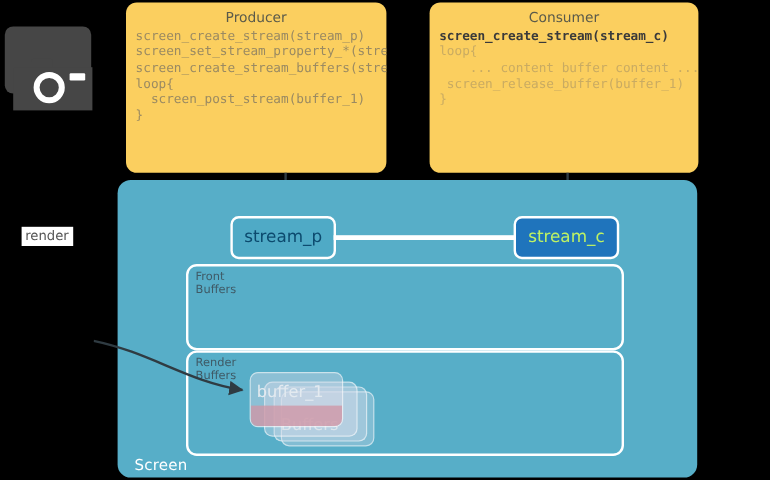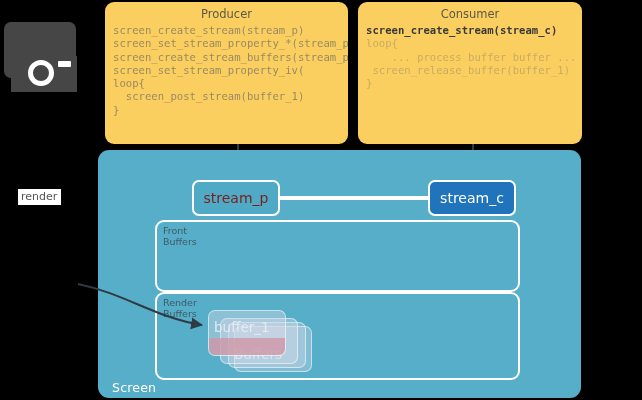--- a/index.html
+++ b/index.html
@@ -18,21 +18,21 @@
 
   
   .render-tag{position:absolute;left:18px;top:189px;width:40px;height:16px;
     background:#fff;color:#555;font-size:11px;line-height:16px;
     font-family:"DejaVu Sans","Liberation Sans",sans-serif;
     padding-left:3px;overflow:hidden;white-space:nowrap;}
 
   
   .codebox{position:absolute;background:#FBCF5F;border-radius:9px;
     box-sizing:border-box;padding:5px 8px 4px 8px;overflow:hidden;}
-  #producer-box{left:105px;top:2px;width:243px;height:142px;}
+  #producer-box{left:105px;top:2px;width:217px;height:142px;}
   #consumer-box{left:358px;top:2px;width:224px;height:142px;}
   .codebox .box-title{text-align:center;font-size:11.5px;color:#5a5a4a;
     font-family:"DejaVu Sans","Liberation Sans",sans-serif;margin-bottom:3px;}
   .code{font-family:"DejaVu Sans Mono","Liberation Mono",monospace;
     font-size:10.6px;line-height:13.3px;white-space:pre;}
   .code.dim{color:#9a8a62;}
   .code.dark{color:#3a3a3a;font-weight:bold;}
   .code.dimmer{color:#c9ab62;}
 
   
@@ -43,23 +43,23 @@
   
   #screen-panel{position:absolute;left:98px;top:150px;width:483px;height:248px;
     background:#57AEC8;border-radius:11px;}
   #screen-label{position:absolute;left:112px;top:380px;color:#ffffff;
     font-size:12.5px;letter-spacing:.2px;}
 
   
   .streambox{position:absolute;box-sizing:border-box;border-radius:7px;
     display:flex;align-items:center;justify-content:center;font-size:14px;}
   #stream-p{left:192px;top:180px;width:88px;height:36px;
-    background:#4FAAC6;border:2px solid #ffffff;color:#7f1d1d;}
+    background:#4FAAC6;border:2px solid #ffffff;color:#0c4a6e;}
   #stream-c{left:428px;top:180px;width:88px;height:36px;
-    background:#1F74BC;border:2px solid #ffffff;color:#ffffff;}
+    background:#1F74BC;border:2px solid #ffffff;color:#bef264;}
   #stream-link{position:absolute;left:278px;top:196px;width:152px;height:4px;
     background:#ffffff;}
 
   
   .bufgroup{position:absolute;box-sizing:border-box;border:2px solid #ffffff;
     border-radius:9px;background:transparent;}
   #front-buffers{left:155px;top:220px;width:365px;height:72px;}
   #render-buffers{left:155px;top:292px;width:365px;height:88px;}
   .grouplabel{position:absolute;color:#3f5a66;font-size:9.5px;line-height:10.5px;
     white-space:pre-line;}
@@ -96,31 +96,30 @@
     <div class="camera-flash"></div>
   </div>
 
   <div class="render-tag">render</div>
 
   <div class="codebox" id="producer-box">
     <div class="box-title">Producer</div>
     <div class="code dim">screen_create_stream(stream_p)</div>
     <div class="code dim">screen_set_stream_property_*(stream_p)</div>
     <div class="code dim">screen_create_stream_buffers(stream_p)</div>
-    <div class="code dim">screen_set_stream_property_iv(</div>
     <div class="code dim">loop{</div>
     <div class="code dim">  screen_post_stream(buffer_1)</div>
     <div class="code dim">}</div>
   </div>
 
   <div class="codebox" id="consumer-box">
     <div class="box-title">Consumer</div>
     <div class="code dark">screen_create_stream(stream_c)</div>
     <div class="code dimmer">loop{</div>
-    <div class="code dimmer">    ... process buffer buffer ...</div>
+    <div class="code dimmer">    ... content buffer content ...</div>
     <div class="code dimmer"> screen_release_buffer(buffer_1)</div>
     <div class="code dimmer">}</div>
   </div>
 
   <div class="vline" id="vline-p"></div>
   <div class="vline" id="vline-c"></div>
 
   <div id="screen-panel"></div>
 
   <div class="bufgroup" id="front-buffers"></div>

